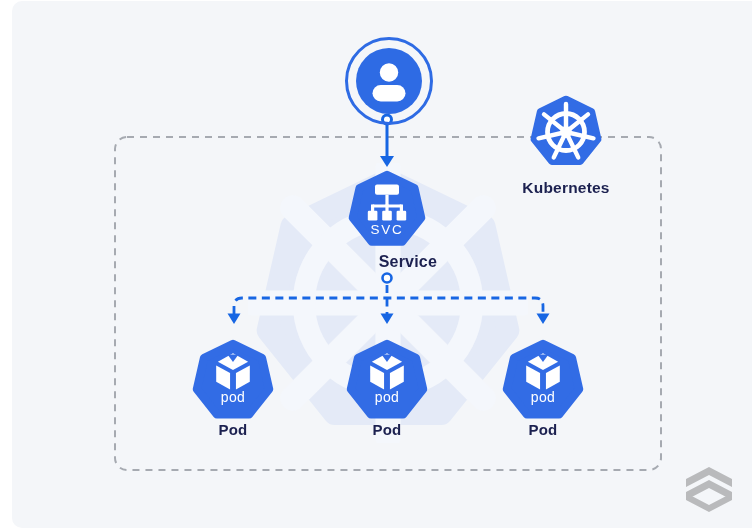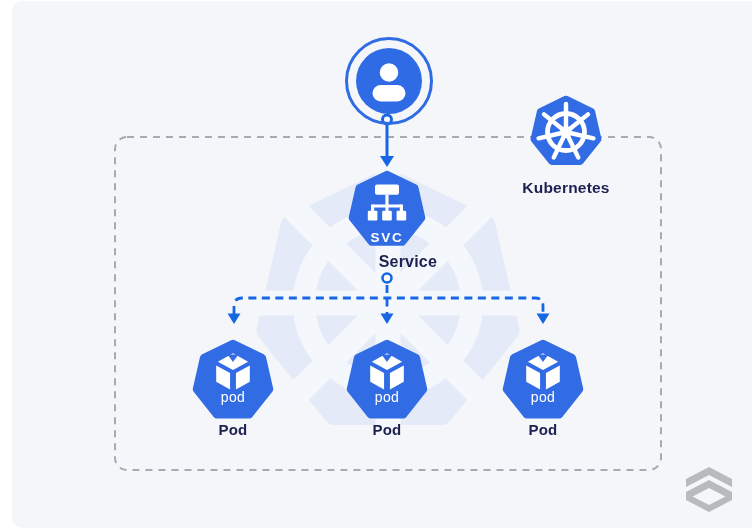--- a/index.html
+++ b/index.html
@@ -16,21 +16,21 @@
   svg{display:block;}
   .label{
     color:#1c2150;font-weight:700;text-align:center;letter-spacing:.2px;
   }
   .node{pointer-events:none;}
   .hept-svg{width:100%;height:100%;}
   .hept{fill:#326CE5;stroke:#326CE5;stroke-width:10;stroke-linejoin:round;}
   .badge{
     position:absolute;left:0;right:0;text-align:center;color:#ffffff;
   }
-  .svc-badge{top:52px;font-size:13.5px;font-weight:700;letter-spacing:1.8px;margin-top:8px;}
+  .svc-badge{top:52px;font-size:13.5px;font-weight:400;letter-spacing:1.8px;}
   .pod-badge{top:50px;font-size:14px;font-weight:500;letter-spacing:.4px;}
   .user-outer{
     position:absolute;left:333px;top:36px;width:82px;height:82px;
     border:3px solid #2e6be4;border-radius:50%;
     display:flex;align-items:center;justify-content:center;
   }
   .user-inner{
     width:66px;height:66px;border-radius:50%;background:#2e6be4;
     display:flex;align-items:center;justify-content:center;
   }

